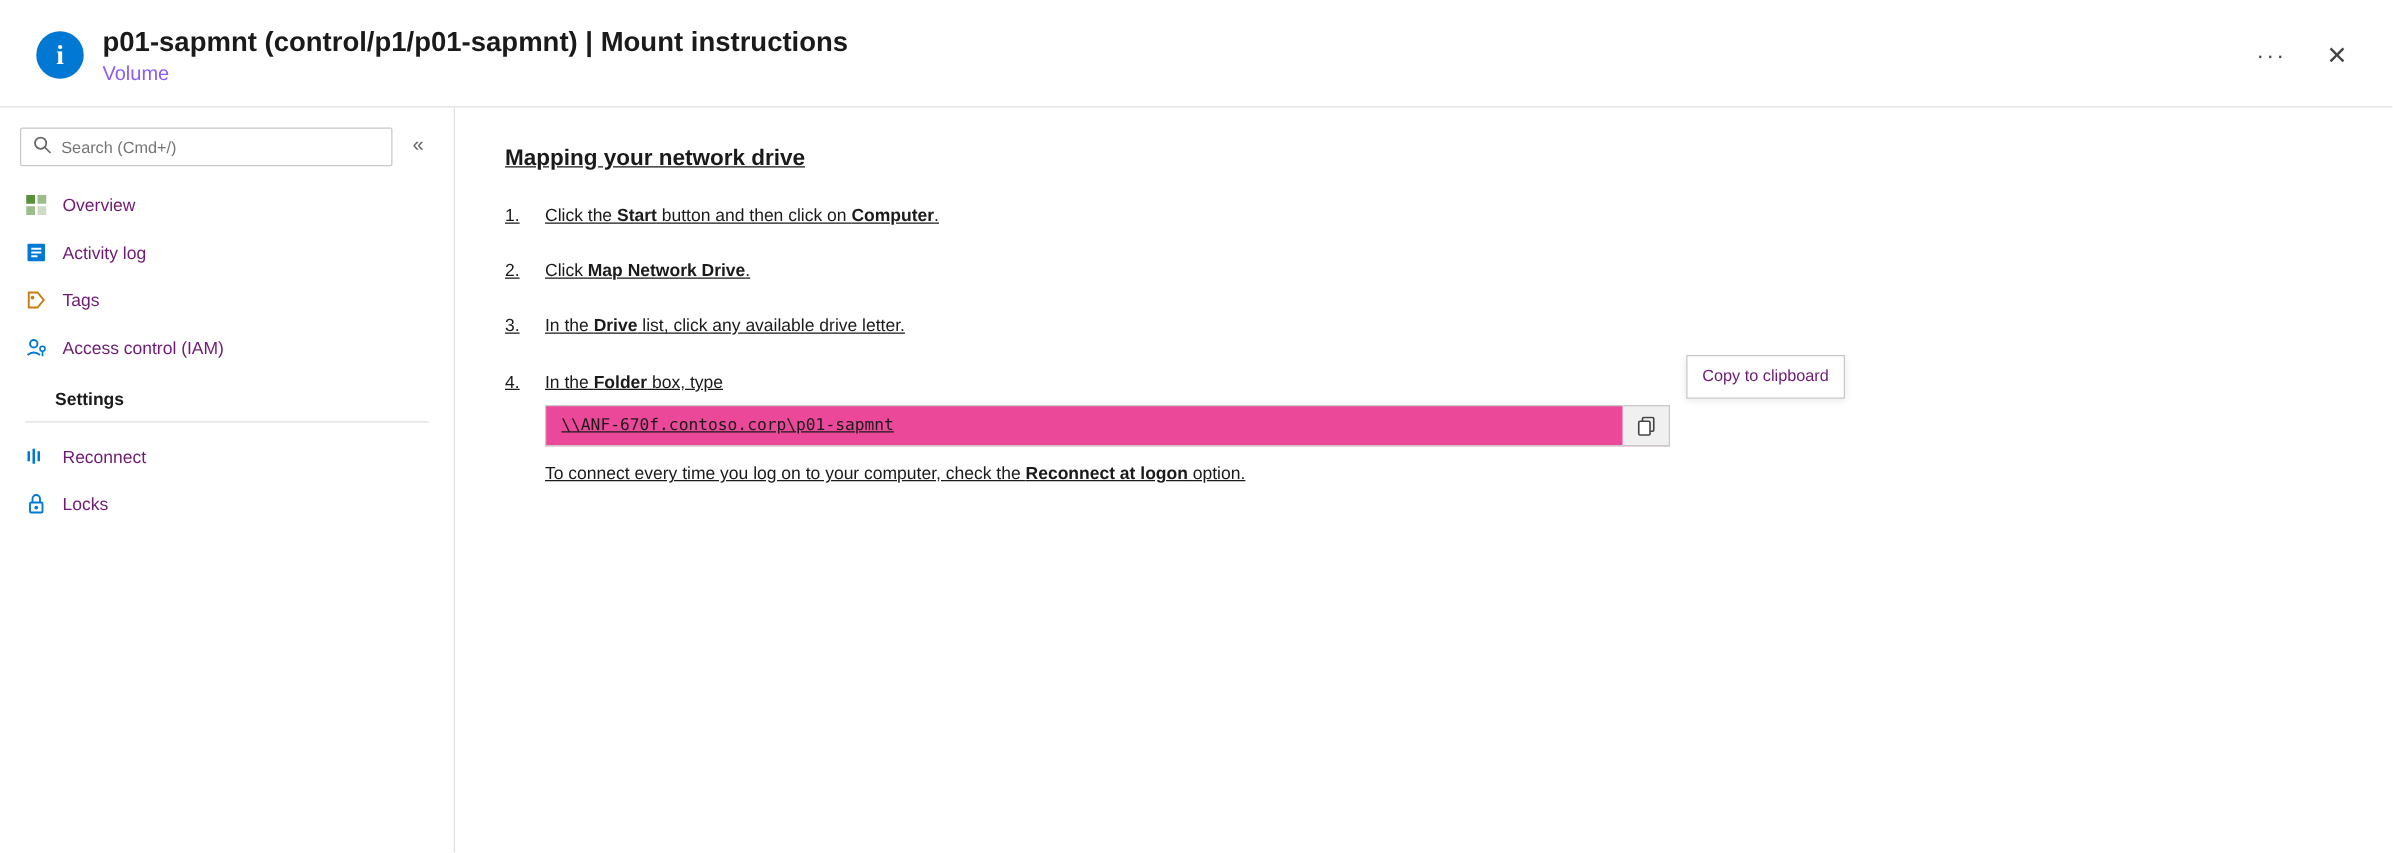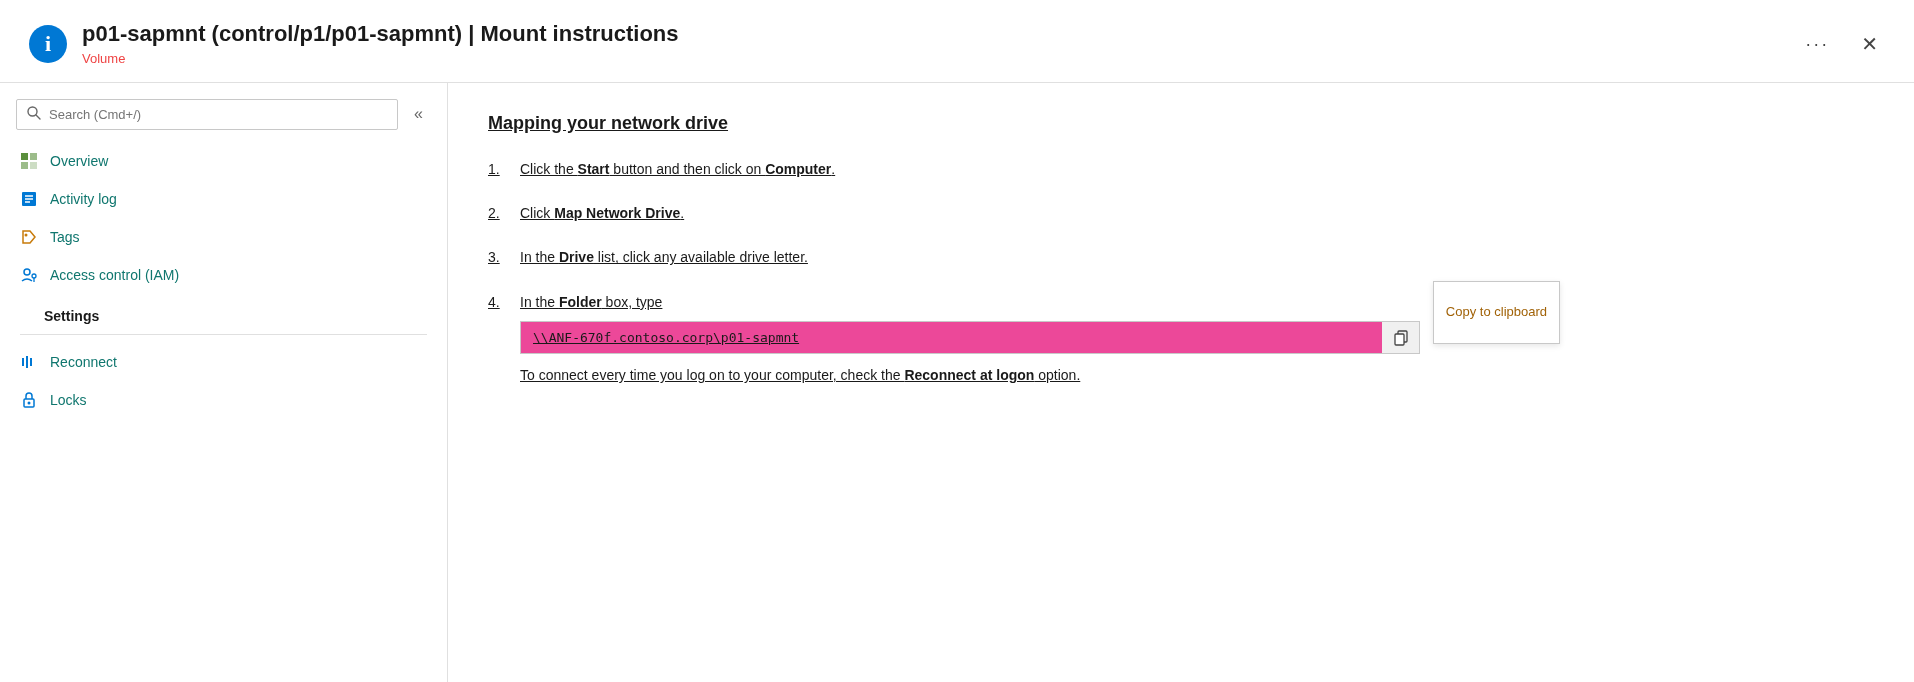--- a/index.html
+++ b/index.html
@@ -53,22 +53,22 @@
     }
 
     .header-title {
       font-size: 22px;
       font-weight: 600;
       color: #1a1a1a;
       line-height: 1.3;
     }
 
     .header-subtitle {
-      font-size: 13px;
-      color: #ef4444;
+      font-size: 16px;
+      color: #8b5cf6;
       margin-top: 2px;
     }
 
     .header-actions {
       display: flex;
       align-items: center;
       gap: 16px;
       margin-top: 8px;
     }
 
@@ -93,21 +93,21 @@
 
     
     .main-layout {
       display: flex;
       flex: 1;
       overflow: hidden;
     }
 
     
     .sidebar {
-      width: 448px;
+      width: 364px;
       flex-shrink: 0;
       border-right: 1px solid #e0e0e0;
       padding: 16px 0;
       overflow-y: auto;
     }
 
     .search-container {
       padding: 0 16px 12px 16px;
       display: flex;
       align-items: center;
@@ -147,21 +147,21 @@
       font-size: 16px;
       padding: 4px 8px;
     }
 
     .nav-item {
       display: flex;
       align-items: center;
       gap: 12px;
       padding: 10px 20px;
       cursor: pointer;
-      color: #0f766e;
+      color: #701a75;
       text-decoration: none;
     }
 
     .nav-item-icon {
       width: 18px;
       height: 18px;
       flex-shrink: 0;
       display: flex;
       align-items: center;
       justify-content: center;
@@ -264,23 +264,23 @@
       justify-content: center;
       color: #444;
     }
 
     .copy-tooltip {
       position: absolute;
       right: calc(100% - 900px - 140px);
       top: -40px;
       background: #fff;
       border: 1px solid #c8c8c8;
-      padding: 20px 12px;
+      padding: 6px 12px;
       font-size: 13px;
-      color: #a16207;
+      color: #701a75;
       white-space: nowrap;
       box-shadow: 0 2px 6px rgba(0,0,0,0.1);
     }
 
     .reconnect-text {
       margin-top: 10px;
       font-size: 14px;
       line-height: 1.6;
       color: #1a1a1a;
     }

